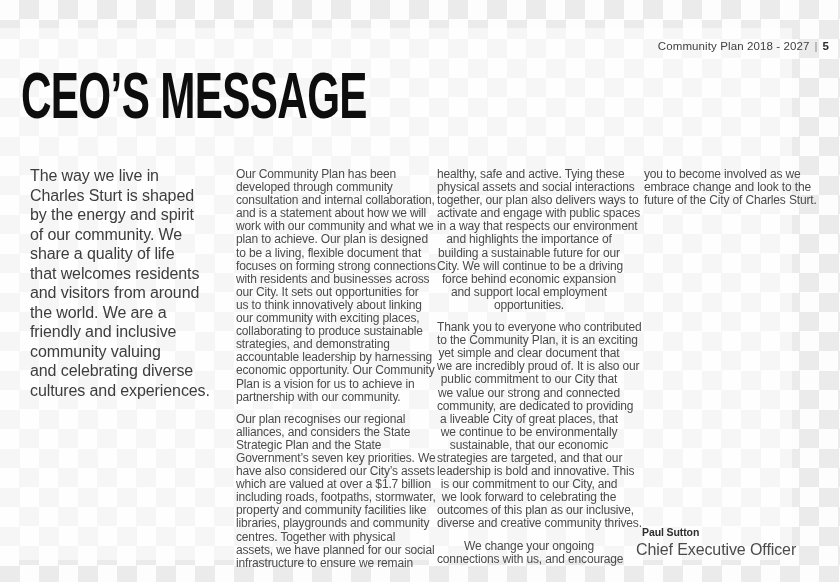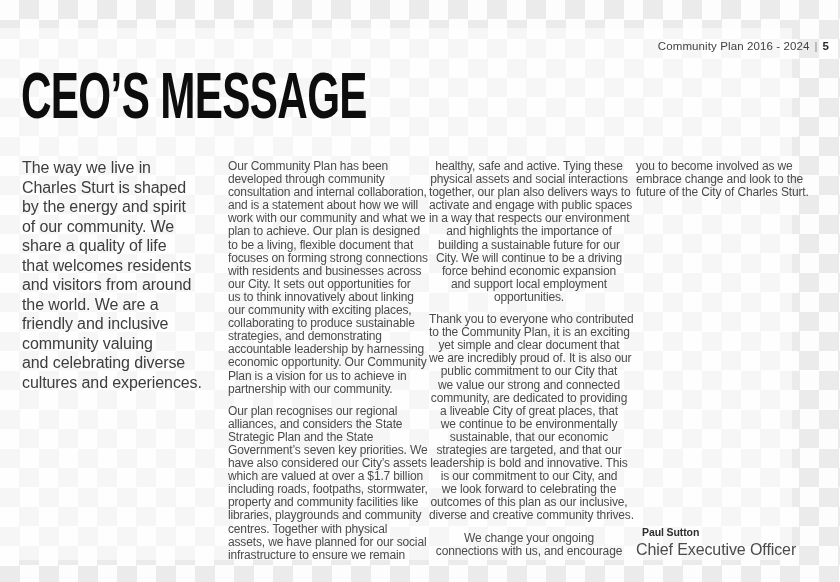--- a/index.html
+++ b/index.html
@@ -24,21 +24,21 @@
   }
   .pageheader .sep { color: #8a8a8a; margin: 0 5px; font-weight: 300; }
   .pageheader .pagenum { font-weight: bold; color: #2b2b2b; }
   .title {
     position: absolute; left: 21px; top: 64px; margin: 0;
     font-size: 64px; font-weight: bold; line-height: 1;
     letter-spacing: -1px; color: #0d0d0d;
     transform: scaleX(0.66); transform-origin: left top;
     white-space: pre;
   }
-  .col p { margin: 0; white-space: pre; }
+  .col p { margin: 8px; white-space: pre; }
   .intro {
     position: absolute; left: 22px; top: 158px; width: 206px;
     font-size: 16px; line-height: 19.5px; color: #3d3d3d; letter-spacing: -0.1px;
   }
   .bodycol {
     position: absolute; top: 160px;
     font-size: 12px; line-height: 13.1px; color: #4b4b4b; letter-spacing: -0.15px;
   }
   .col-2 { left: 228px; width: 200px; }
   .col-3 { left: 429px; width: 200px; text-align: center; }
@@ -52,21 +52,21 @@
     margin: 3px 0 0 0; font-size: 16px; color: #4b4b4b; letter-spacing: -0.1px;
   }
 </style>
 </head>
 <body>
 
 <div class="canvas">
   <div class="page-tint"></div>
 
   <header class="pageheader">
-    <span>Community Plan 2016 - 2024</span><span class="sep">|</span><span class="pagenum">5</span>
+    <span>Community Plan 2018 - 2027</span><span class="sep">|</span><span class="pagenum">5</span>
   </header>
 
   <h1 class="title">CEO’S MESSAGE</h1>
 
   <div class="col intro">
     <p>The way we live in
 Charles Sturt is shaped
 by the energy and spirit
 of our community. We
 share a quality of life

